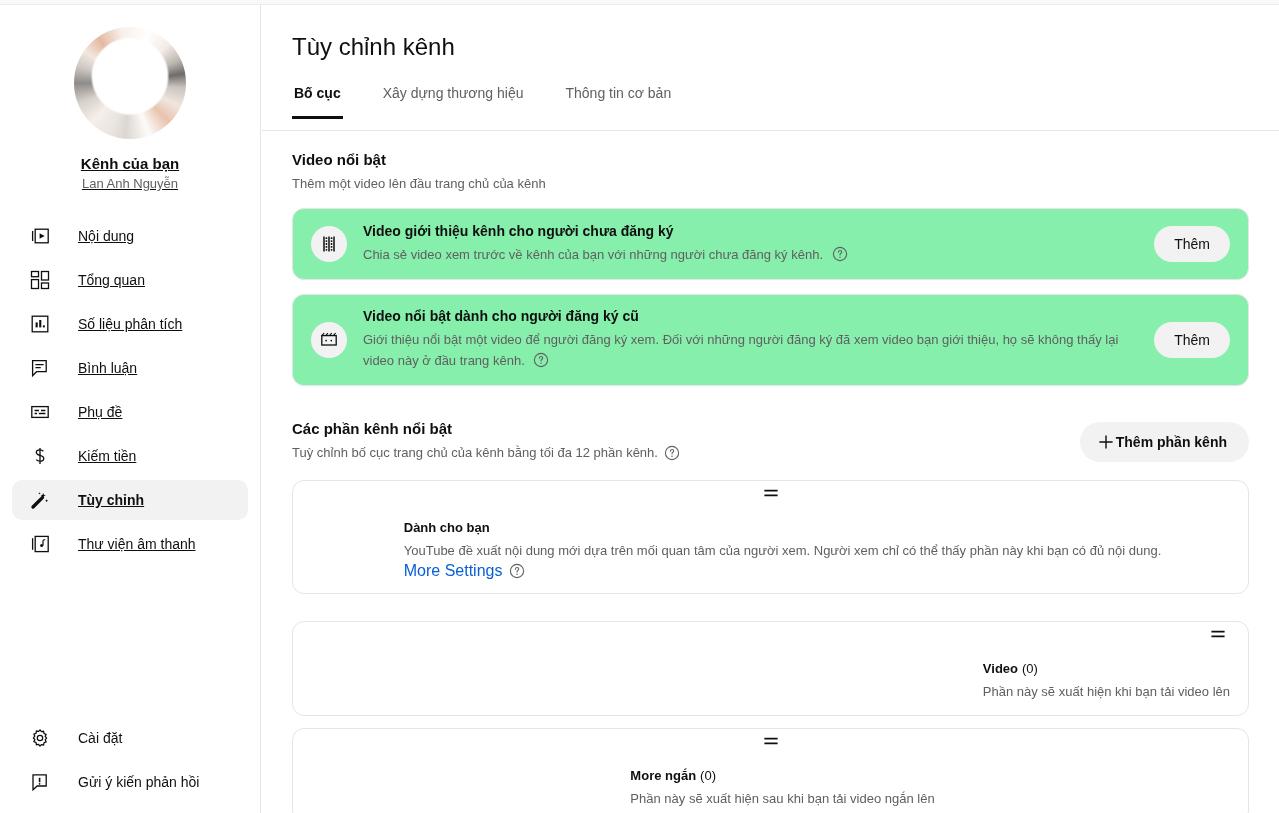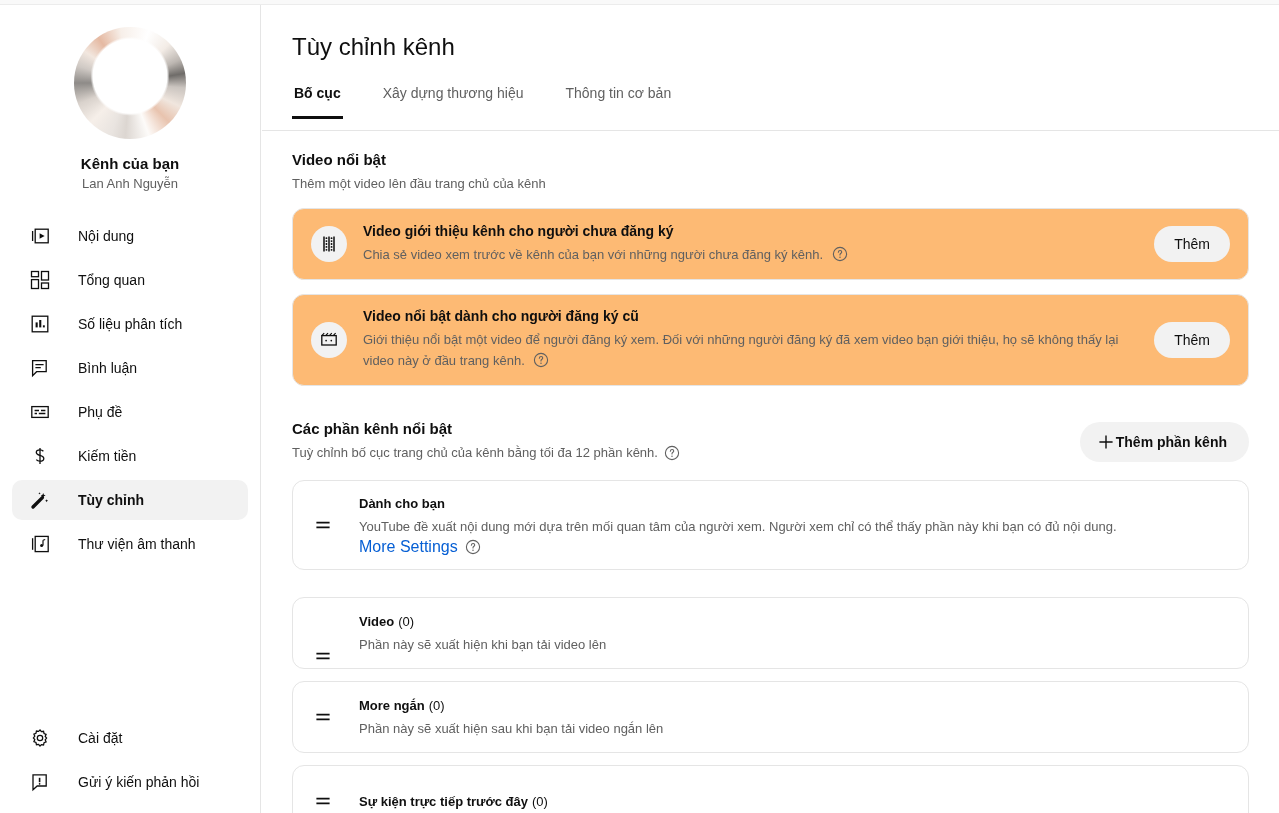--- a/index.html
+++ b/index.html
@@ -24,20 +24,21 @@
     border-bottom: 1px solid #ececec;
   }
 
   
   .sidebar {
     position: absolute; top: 5px; left: 0;
     width: 261px; height: 808px;
     background: #ffffff;
     border-right: 1px solid #e5e5e5;
     overflow: hidden;
+    text-decoration: underline;
   }
 
   .channel-block {
     padding-top: 22px;
     text-align: center;
   }
   .avatar {
     width: 112px; height: 112px;
     border-radius: 50%;
     margin: 0 auto;
@@ -138,21 +139,21 @@
   .section-sub {
     margin-top: 5px;
     font-size: 13px; line-height: 18px; color: #606060;
     display: flex; align-items: center;
   }
 
   
   .card {
     border: 1px solid #e5e5e5;
     border-radius: 12px;
-    background: #fdba74;
+    background: #86efac;
     margin-top: 15px;
     display: flex; align-items: center;
     padding: 0 18px;
     position: relative;
   }
   .card-icon {
     width: 36px; height: 36px;
     border-radius: 50%;
     background: #f2f2f2;
     display: flex; align-items: center; justify-content: center;
@@ -190,20 +191,21 @@
 
   
   .sec-card {
     border: 1px solid #e5e5e5;
     border-radius: 12px;
     background: #fff;
     margin-top: 12px;
     display: flex; align-items: center;
     padding: 0 18px;
     min-height: 68px;
+    flex-direction: column;
   }
   .drag-handle {
     width: 24px; height: 24px; flex: 0 0 24px;
     display: flex; align-items: center; justify-content: center;
     cursor: grab; color: #0f0f0f;
   }
   .sec-body { margin-left: 24px; padding: 13px 0; }
   .sec-title { font-size: 13px; line-height: 19px; color: #0f0f0f; }
   .sec-title b { font-weight: bold; }
   .sec-title .count { font-weight: normal; color: #0f0f0f; }

